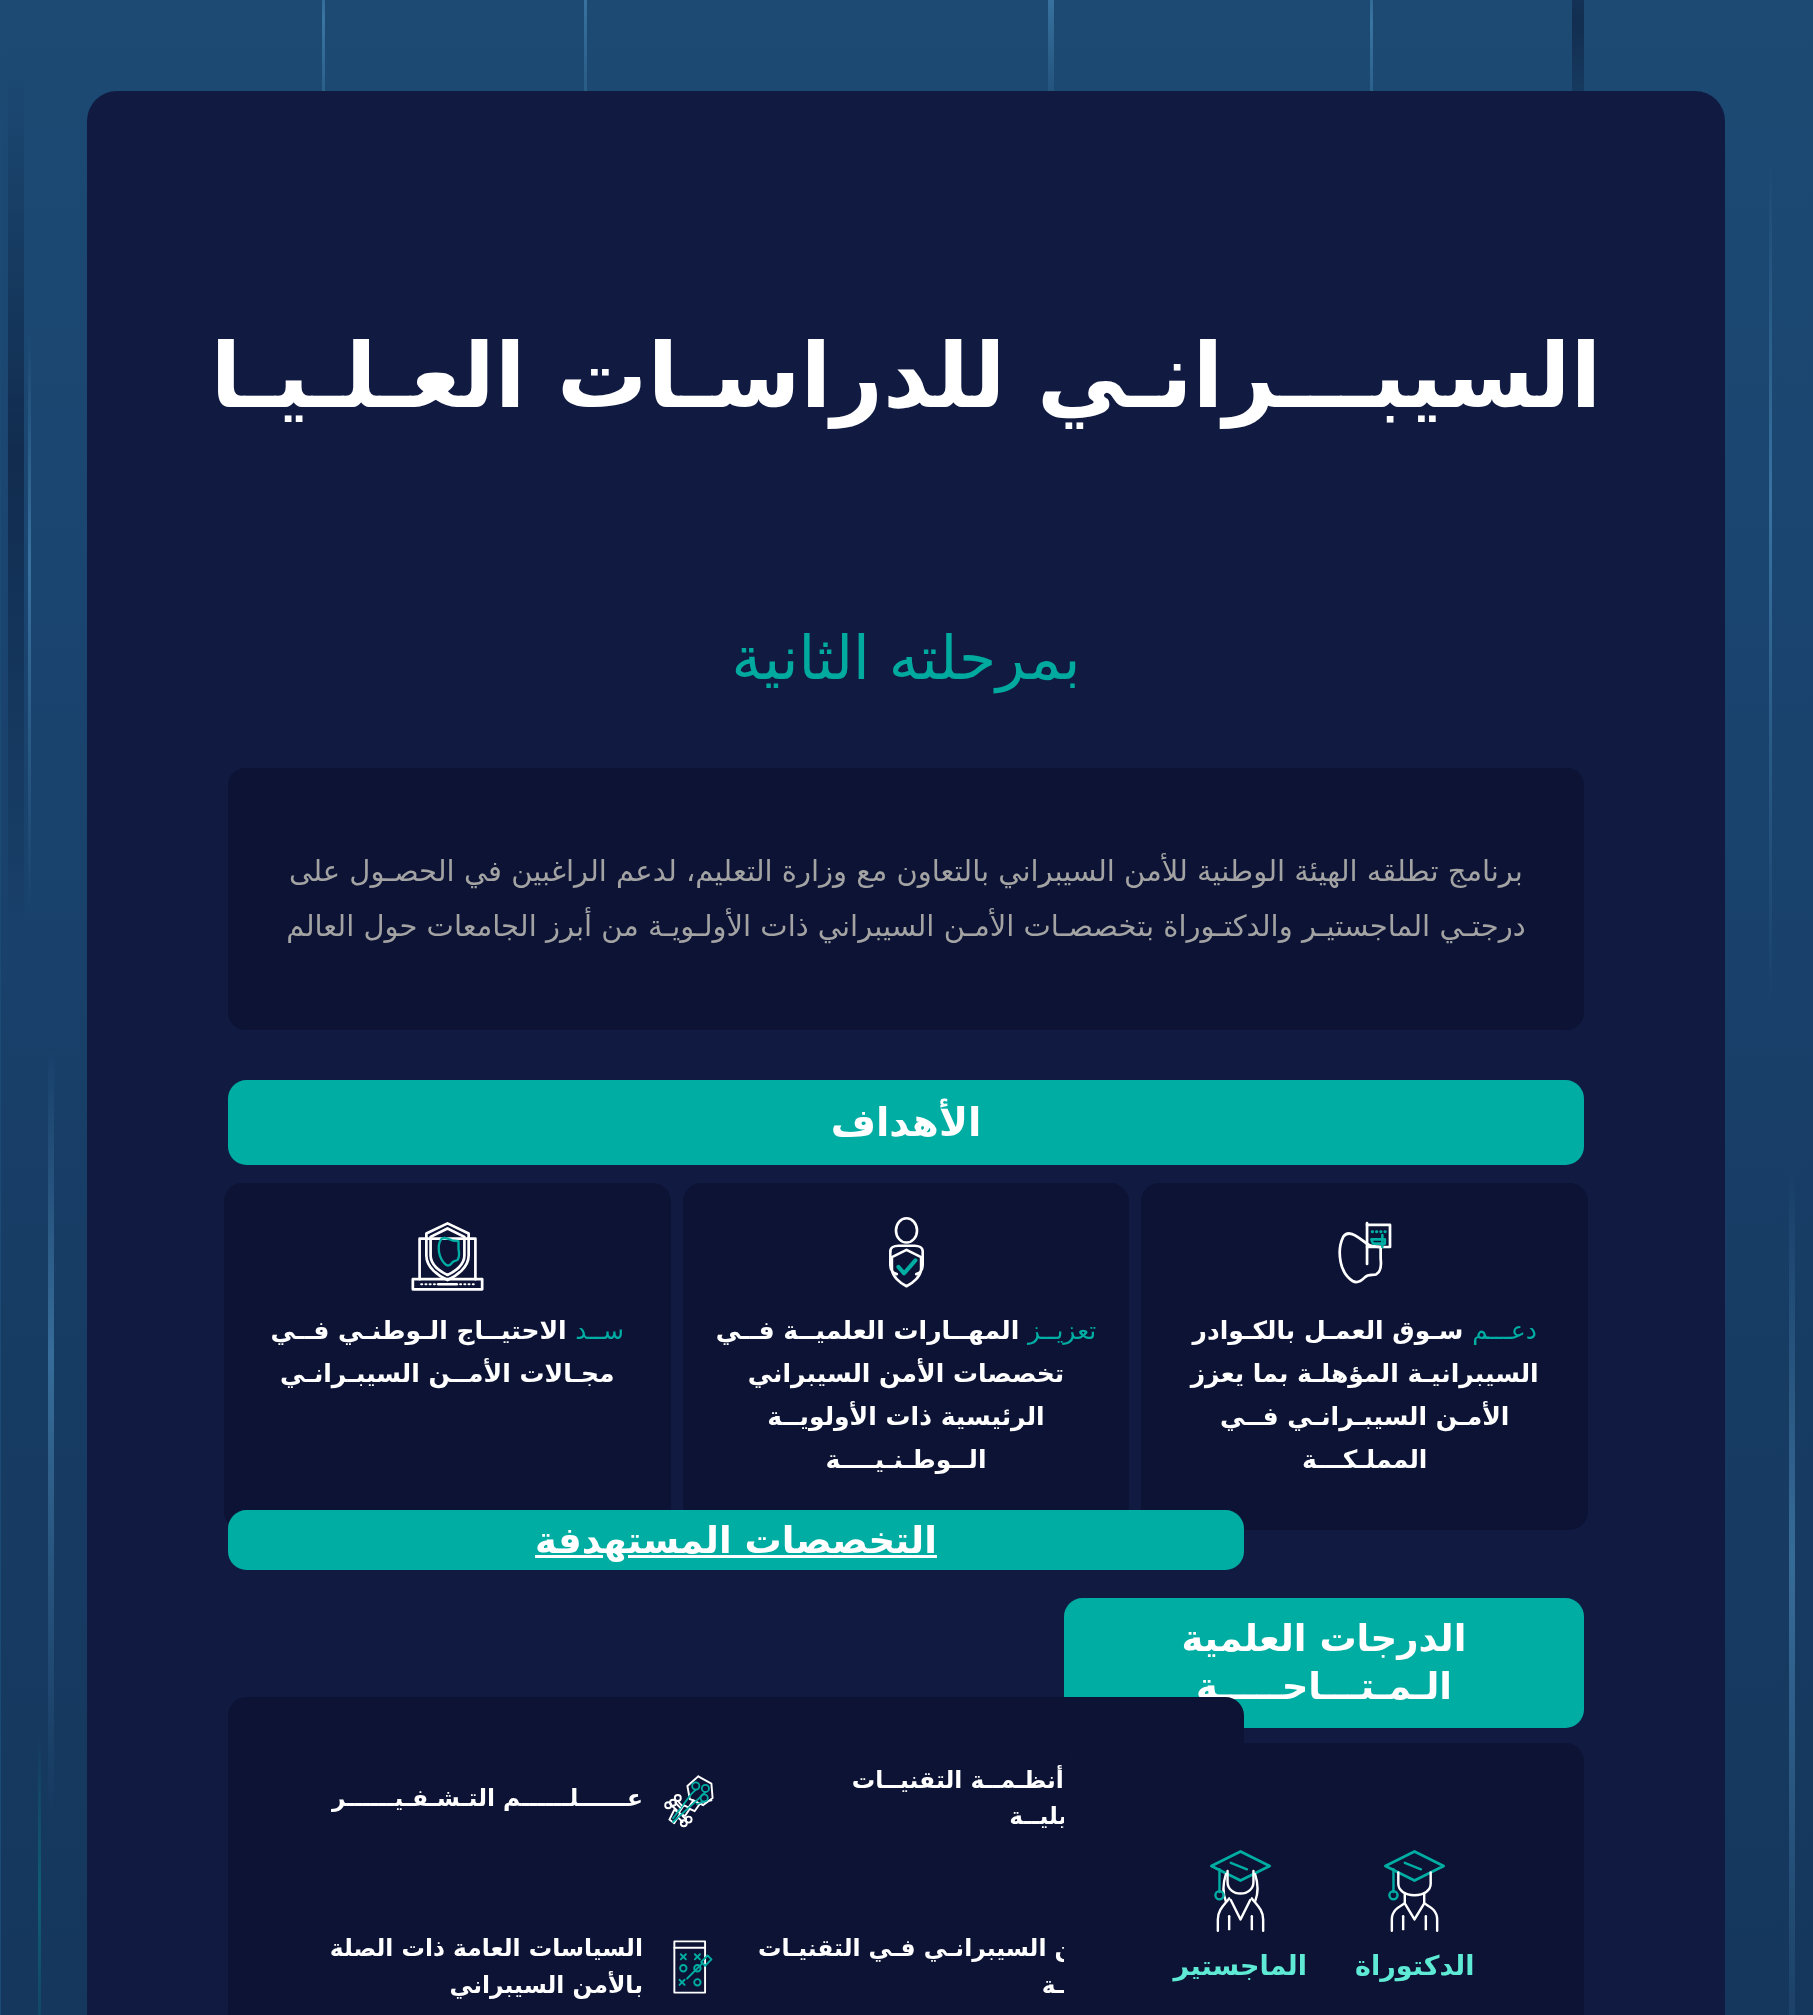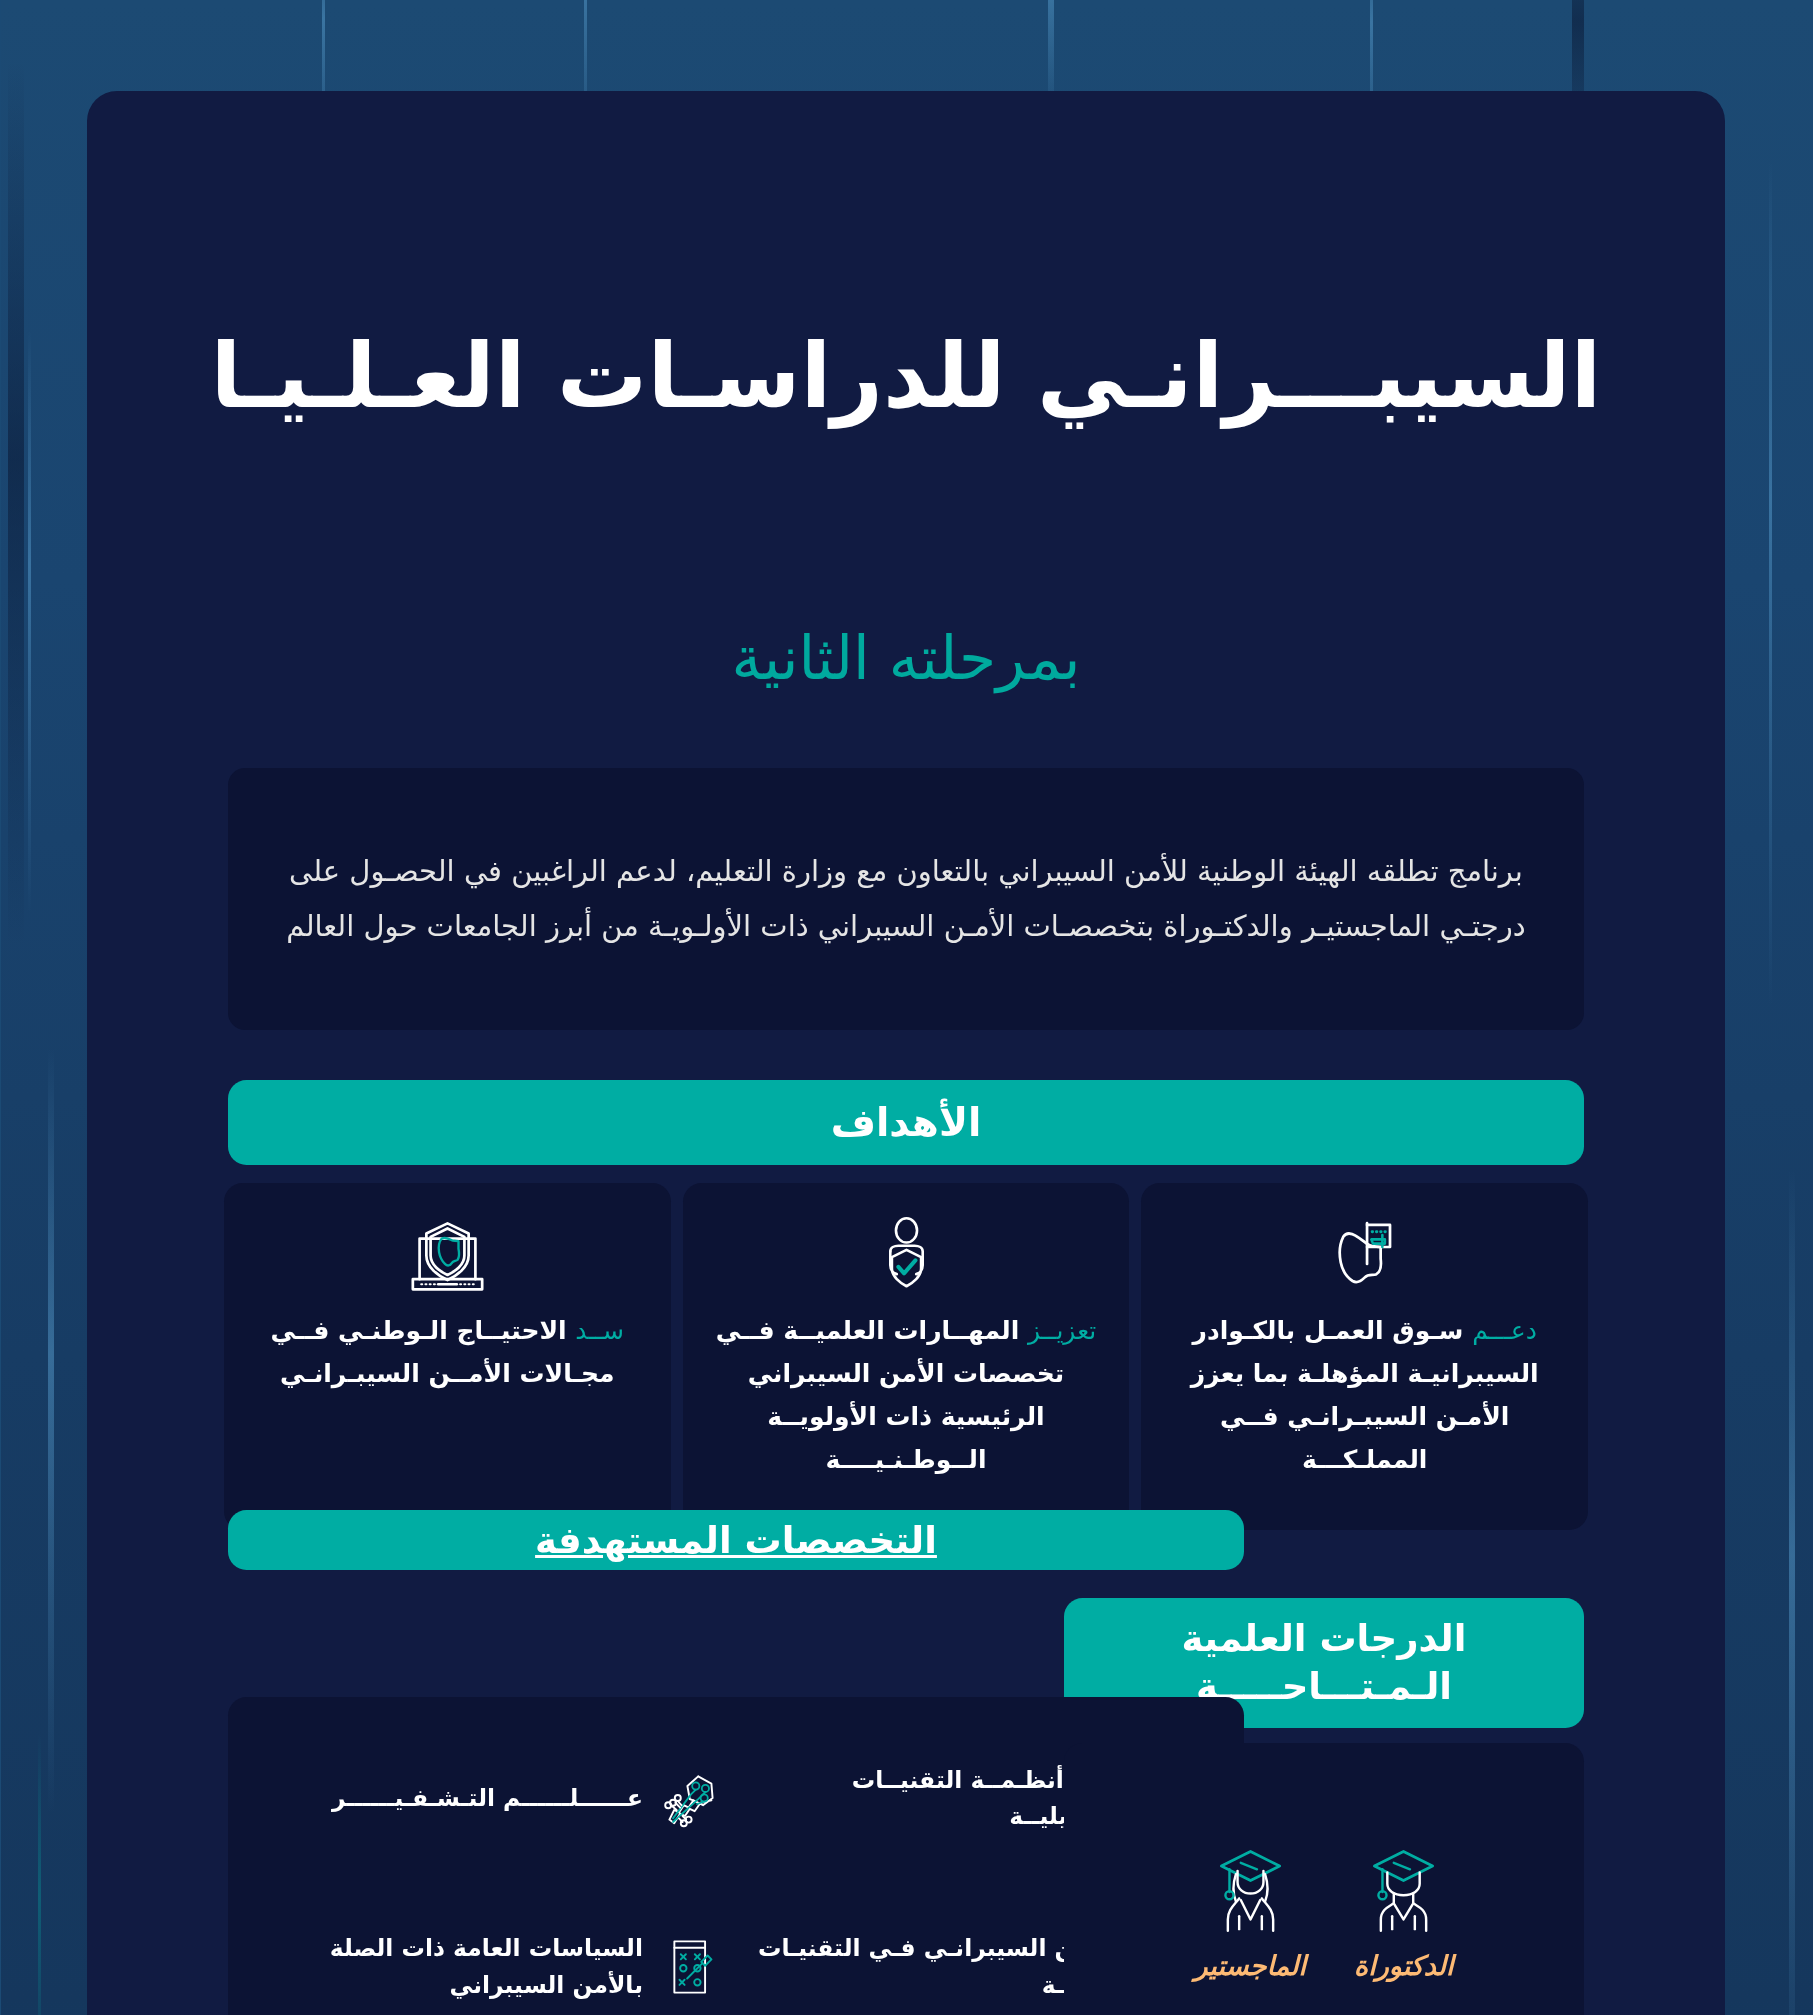--- a/index.html
+++ b/index.html
@@ -54,21 +54,21 @@
     position:absolute; left:0; right:0; top:532px; text-align:center;
     color:#00aa9e; font-size:60px; font-weight:normal;
   }
 
   .desc-box{
     position:absolute; left:141px; right:141px; top:677px; height:262px;
     background:#0c1334; border-radius:17px;
     display:flex; align-items:center; justify-content:center;
     padding:22px 52px;
   }
-  .desc-text{ color:#e5e5e5; font-size:29px; line-height:1.90; text-align:center; font-weight:500; }
+  .desc-text{ color:#a3a3a3; font-size:29px; line-height:1.90; text-align:center; font-weight:500; }
 
   .banner{
     background:#00ada3; border-radius:18.5px;
     display:flex; align-items:center; justify-content:center;
     color:#ffffff; font-weight:bold;
   }
   #banner-objectives{
     position:absolute; left:141px; right:141px; top:989px; height:85px;
     font-size:39px;
   }
@@ -102,21 +102,21 @@
   #banner-degrees{
     position:absolute; right:141px; width:520px; top:1507px; height:130px;
     font-size:37px; line-height:1.3; text-align:center; padding:0 12px;
   }
   #degrees-box{
     position:absolute; right:141px; width:520px; top:1652px; height:324px;
     background:#0c1334; border-radius:18.5px;
     display:flex; align-items:center; justify-content:center; gap:48px; padding-top:16px;
   }
   .degree{ display:flex; flex-direction:column; align-items:center; gap:13.7px; }
-  .degree .dlabel{ color:#fdba74; font-size:27px; font-weight:bold;font-style:italic; }
+  .degree .dlabel{ color:#5eead4; font-size:27px; font-weight:bold; }
 </style>
 </head>
 <body>
 
 <div id="bg-outer"></div>
 <div id="bg-streaks">
   <div class="streak" style="left:28px;  top:330px;  height:584px;"></div>
   <div class="streak w2" style="left:48px; top:1048px; height:766px;"></div>
   <div class="streak dark" style="left:8px;  top:60px;  height:887px; width:16px;"></div>
 

